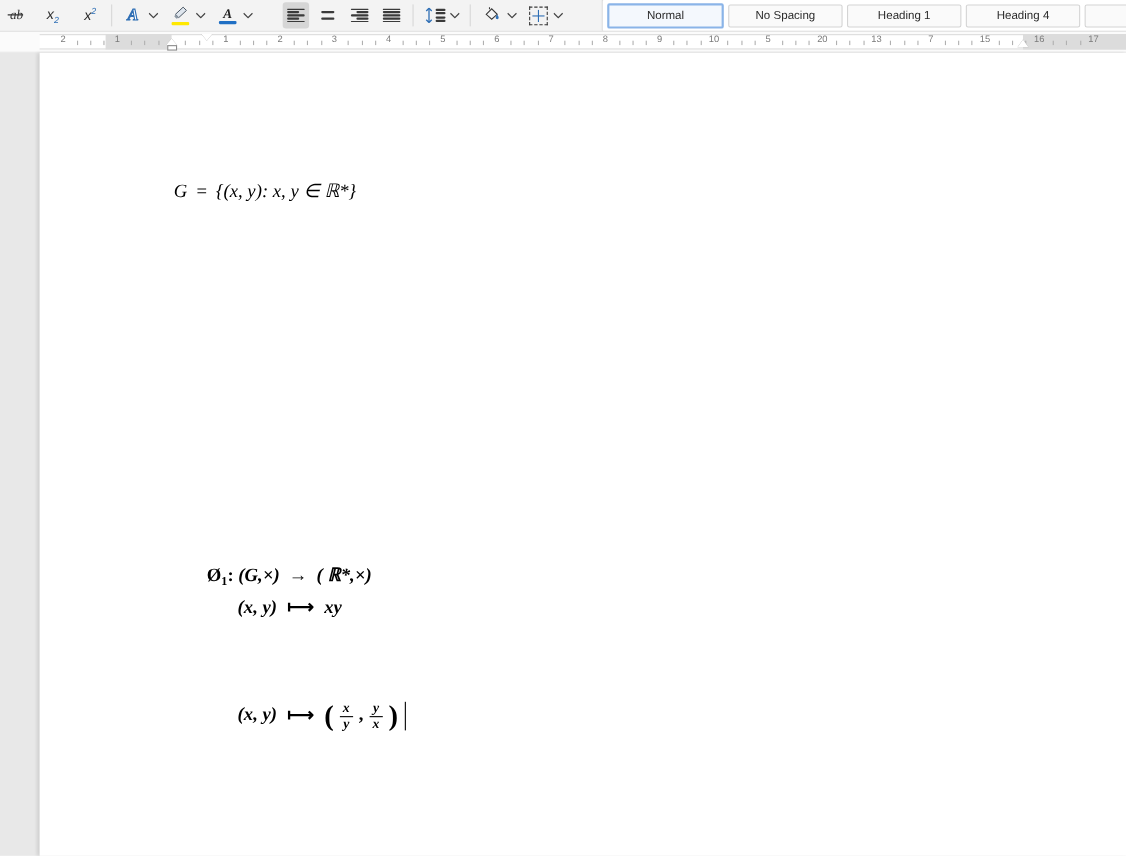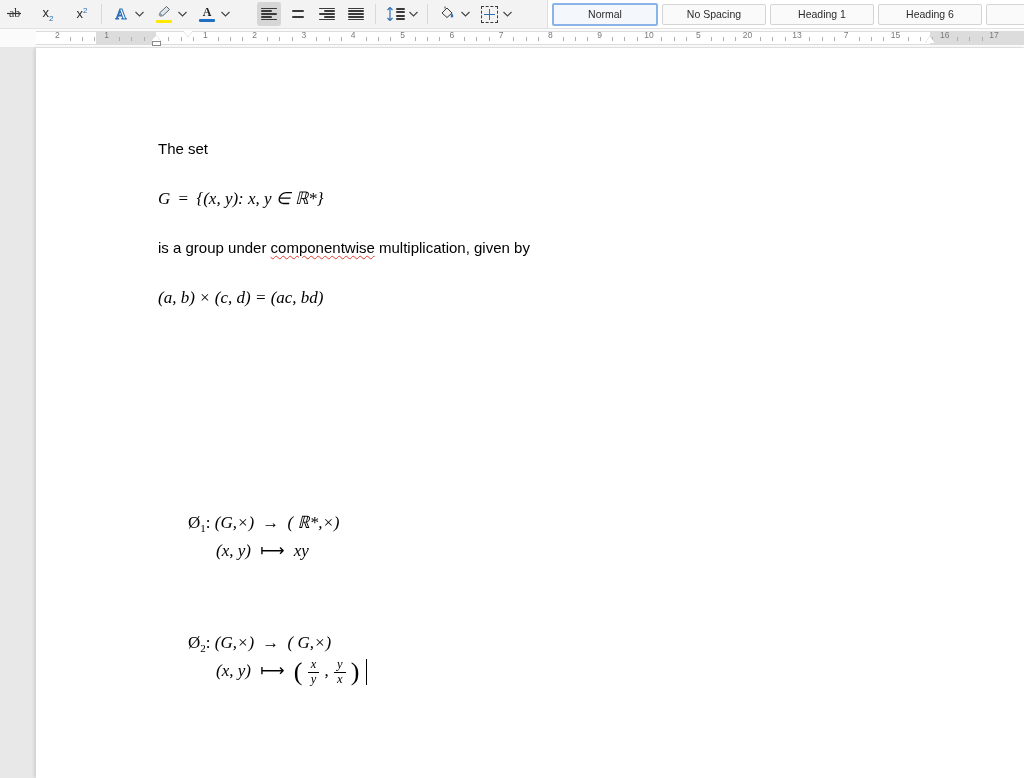--- a/index.html
+++ b/index.html
@@ -10,21 +10,21 @@
     -webkit-font-smoothing:antialiased;
   }
   
   .ribbon{
     position:absolute;left:0;top:0;width:1024px;height:28px;
     background:#f3f3f3;
     border-bottom:1px solid #e2e2e2;
     display:flex;align-items:center;
     overflow:hidden;
   }
-  .rb-group{display:flex;align-items:center;height:28px;}
+  .rb-group{display:flex;align-items:center;height:28px;font-style:italic;}
   .sep{width:1px;height:20px;background:#d8d8d8;margin:0 7px;}
   .btn{
     width:24px;height:24px;display:flex;align-items:center;justify-content:center;
     border-radius:3px;color:#2b2b2b;font-size:13px;line-height:1;
     position:relative;
   }
   .btn.active{background:#d6d6d6;}
   .chev{
     width:13px;height:24px;display:flex;align-items:center;justify-content:center;
     color:#444;font-size:8px;
@@ -105,21 +105,21 @@
   .math{font-family:"Liberation Serif", serif;font-style:italic;font-size:17px;}
   .mathup{font-style:normal;}
   .spell{
     text-decoration:underline;
     text-decoration-style:wavy;
     text-decoration-color:#e03b2f;
     text-decoration-thickness:1px;
     text-underline-offset:2px;
   }
   .para{font-size:15px;line-height:25px;}
-  .eqblock{position:absolute;font-family:"Liberation Serif", serif;font-size:17px;}
+  .eqblock{position:absolute;font-family:"Liberation Serif", serif;font-size:17px;font-weight:bold;}
   .eq-line1{white-space:nowrap;}
   .eq-line2{white-space:nowrap;margin-top:6px;padding-left:28px;}
   .sub1{font-size:11px;vertical-align:-4px;font-style:normal;}
   .frac{display:inline-block;vertical-align:middle;text-align:center;font-size:12.5px;line-height:1.08;font-style:italic;margin:0 1px;}
   .frac .num{display:block;border-bottom:1px solid #000;padding:0 3px;}
   .frac .den{display:block;padding:0 3px;}
   .bigparen{display:inline-block;font-size:26px;font-style:normal;vertical-align:middle;line-height:0.85;font-family:"Liberation Serif",serif;}
   .caret{display:inline-block;width:1px;height:26px;background:#000;vertical-align:middle;margin-left:2px;}
 </style>
 </head>
@@ -276,21 +276,21 @@
     <div class="style-chip selected">
       <span>Normal</span>
     </div>
     <div class="style-chip">
       <span>No Spacing</span>
     </div>
     <div class="style-chip">
       <span>Heading 1</span>
     </div>
     <div class="style-chip">
-      <span>Heading 6</span>
+      <span>Heading 4</span>
     </div>
     <div class="style-chip">
       
     </div>
   </div>
 
   <div class="styles-pane">
     <div>Sty</div>
     <div>Pa</div>
   </div>
@@ -383,43 +383,34 @@
   <div class="ind-first" style="left:183px;"></div>
   <div class="ind-hang" style="left:151px;"></div>
   <div class="ind-box" style="left:152px;"></div>
   <div class="ind-right" style="left:925px;"></div>
 </div>
 
 <div class="workspace">
   <div class="page">
     <div class="doc">
 
-      <div class="para">
-        <span>The set</span>
-      </div>
 
       <div class="gap-sm"></div>
 
       <div class="math" style="line-height:28px;">
         <span>G</span>
         <span class="mathup" style="margin:0 4px;">=</span>
         <span>{(x, y): x, y ∈ ℝ*}</span>
       </div>
 
       <div class="gap-sm" style="height:22px;"></div>
 
-      <div class="para">
-        <span>is a group under </span><span class="spell">componentwise</span><span> multiplication, given by</span>
-      </div>
 
       <div class="gap-sm" style="height:24px;"></div>
 
-      <div class="math" style="line-height:28px;">
-        <span>(a, b) × (c, d) = (ac, bd)</span>
-      </div>
 
       <div class="gap-sm" style="height:22px;"></div>
 
 
       <div class="gap-sm" style="height:26px;"></div>
 
     </div>
 
     <div class="eqblock" style="left:152px;top:462px;">
       <div class="eq-line1">
@@ -429,26 +420,20 @@
         <span style="font-style:italic;">( ℝ*,×)</span>
       </div>
       <div class="eq-line2">
         <span style="font-style:italic;">(x, y)</span>
         <span style="font-style:normal;margin:0 5px;">⟼</span>
         <span style="font-style:italic;">xy</span>
       </div>
     </div>
 
     <div class="eqblock" style="left:152px;top:585px;">
-      <div class="eq-line1">
-        <span style="font-style:normal;">Ø</span><span class="sub1">2</span><span style="font-style:normal;">:</span>
-        <span style="font-style:italic;">(G,×)</span>
-        <span style="font-style:normal;margin:0 4px;">→</span>
-        <span style="font-style:italic;">( G,×)</span>
-      </div>
       <div class="eq-line2" style="margin-top:4px;">
         <span style="font-style:italic;">(x, y)</span>
         <span style="font-style:normal;margin:0 5px;">⟼</span>
         <span class="bigparen">(</span>
         <span class="frac">
           <span class="num">x</span>
           <span class="den">y</span>
         </span>
         <span style="font-style:normal;">,</span>
         <span class="frac">

